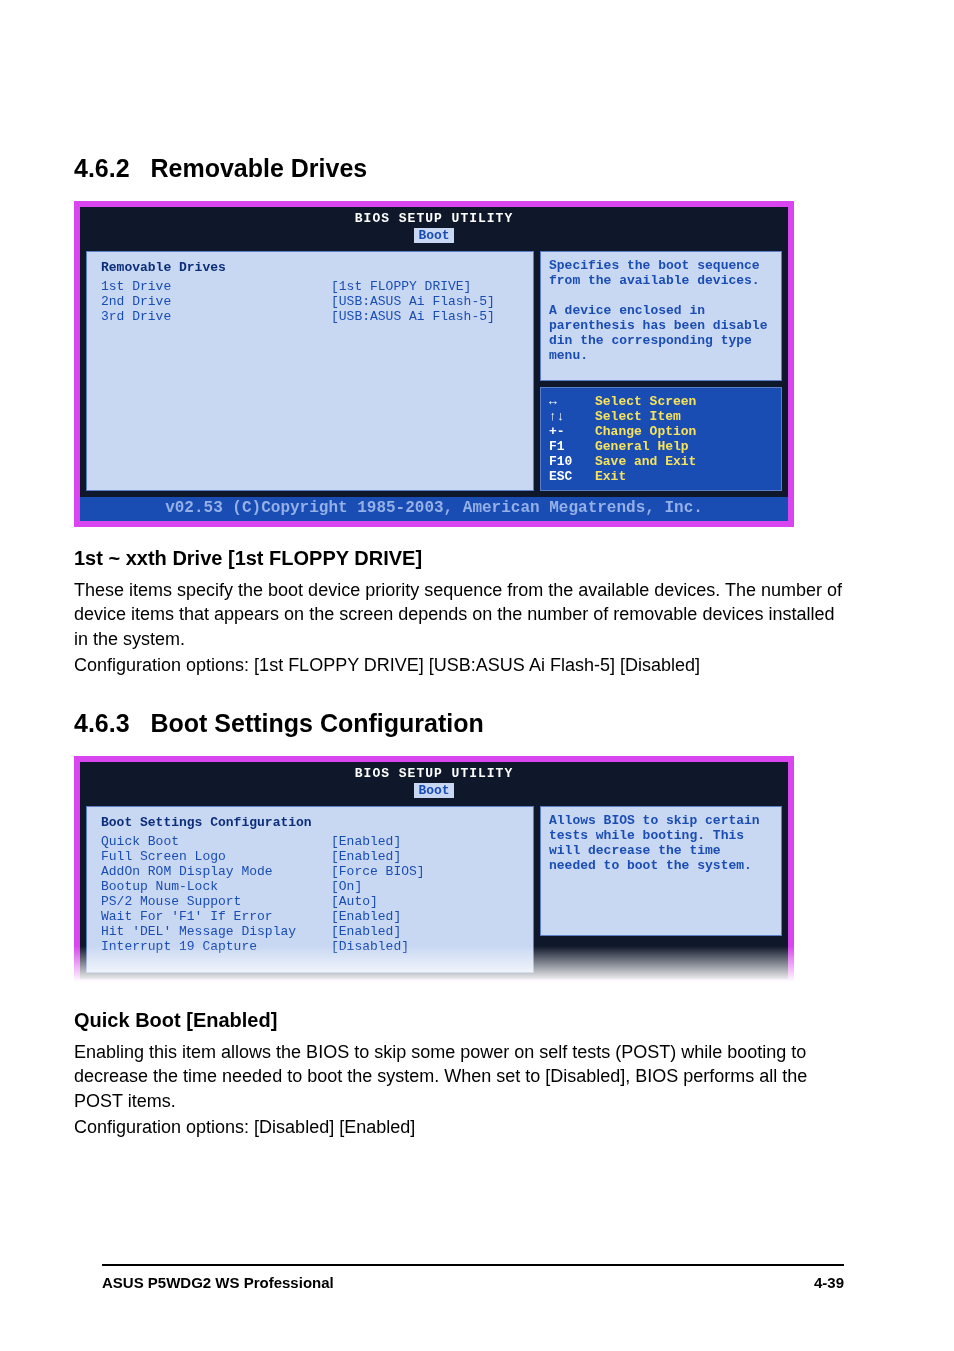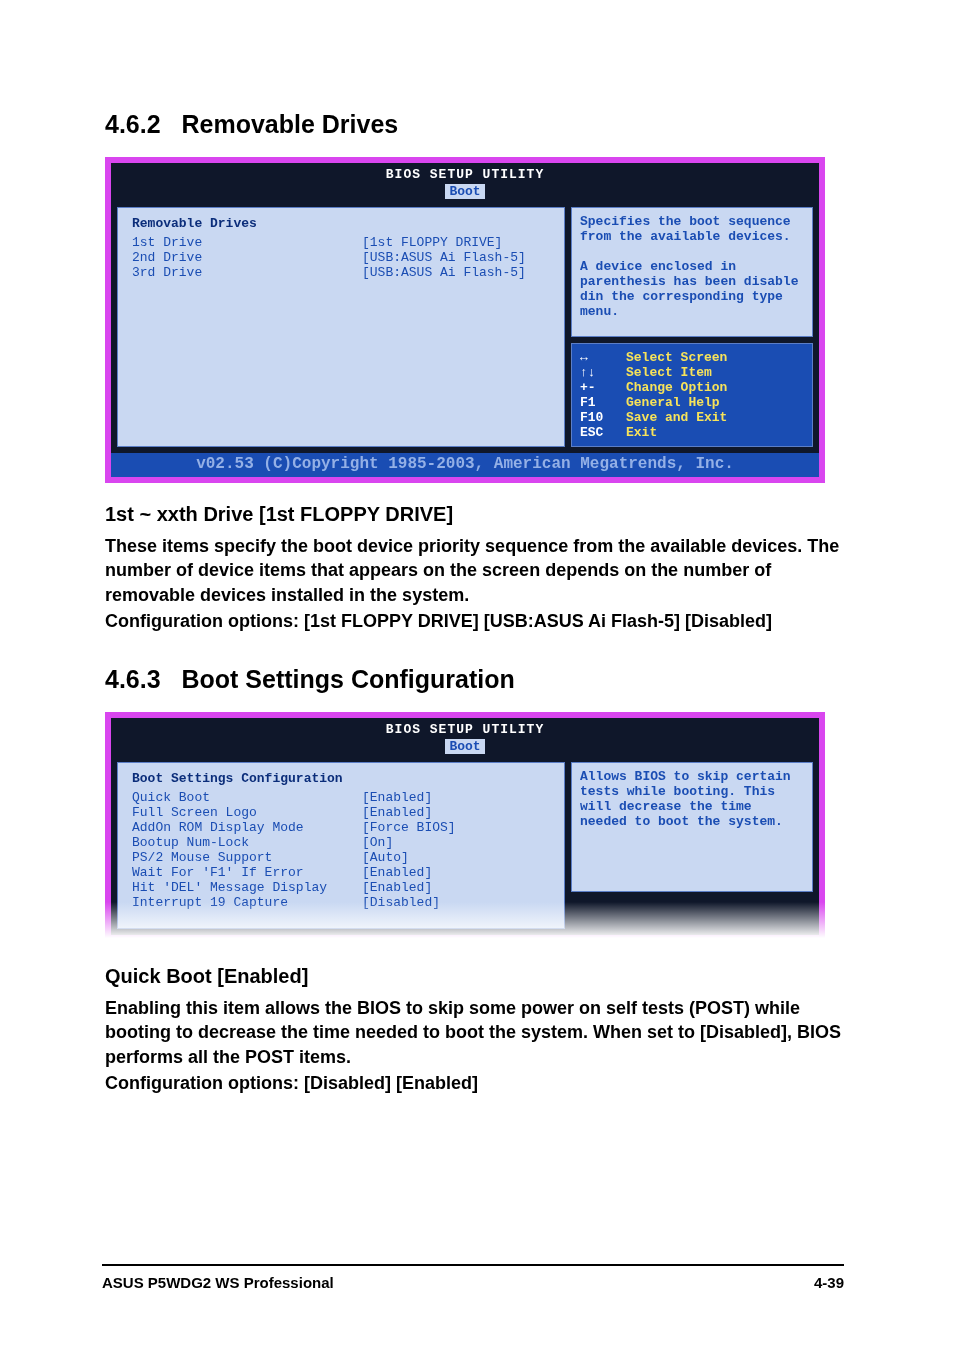--- a/index.html
+++ b/index.html
@@ -5,37 +5,37 @@
   * { box-sizing: border-box; margin: 0; padding: 0; }
   body {
     font-family: Arial, Helvetica, sans-serif;
     background: #fff;
     width: 954px;
     height: 1351px;
     position: relative;
     color: #000;
   }
   .page {
-    padding: 110px 110px 0 105px;
+    padding: 110px 110px 0 74px;
+    margin-top: 44px;
   }
   h2.section {
     font-size: 25px;
     font-weight: bold;
     margin-bottom: 18px;
   }
   h3.subheading {
     font-size: 20px;
     font-weight: bold;
     margin: 18px 0 8px 0;
   }
   p.body-text {
     font-size: 18px;
     line-height: 1.35;
     margin-bottom: 2px;
-    font-weight: bold;
   }
 
   
   .bios-box {
     width: 720px;
     margin: 0 0 20px 0;
     background: #0f172a;
     font-family: "Courier New", monospace;
     font-size: 13px;
     border: 6px solid #d946ef;

